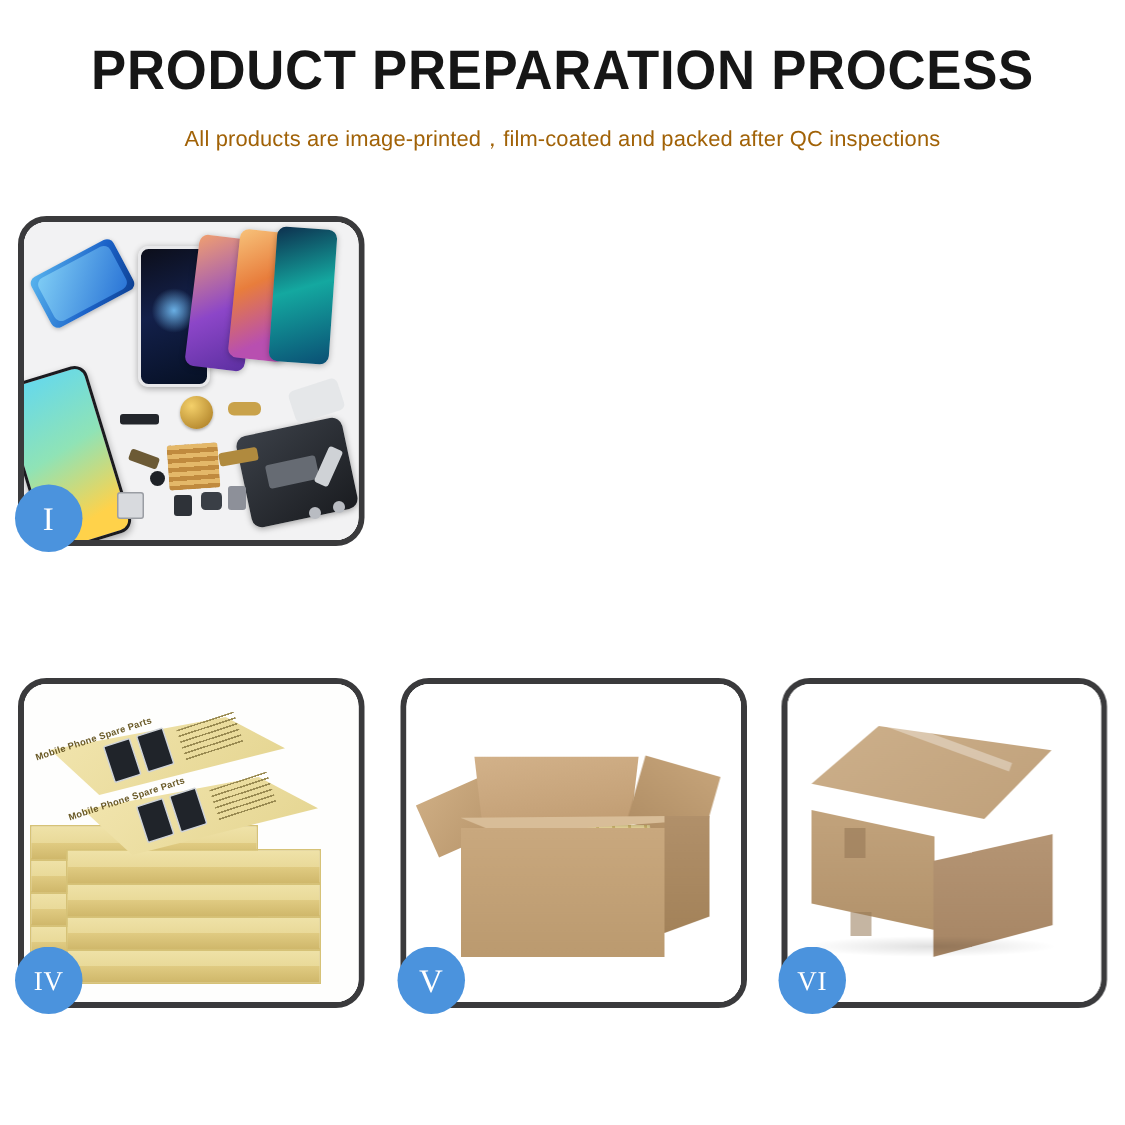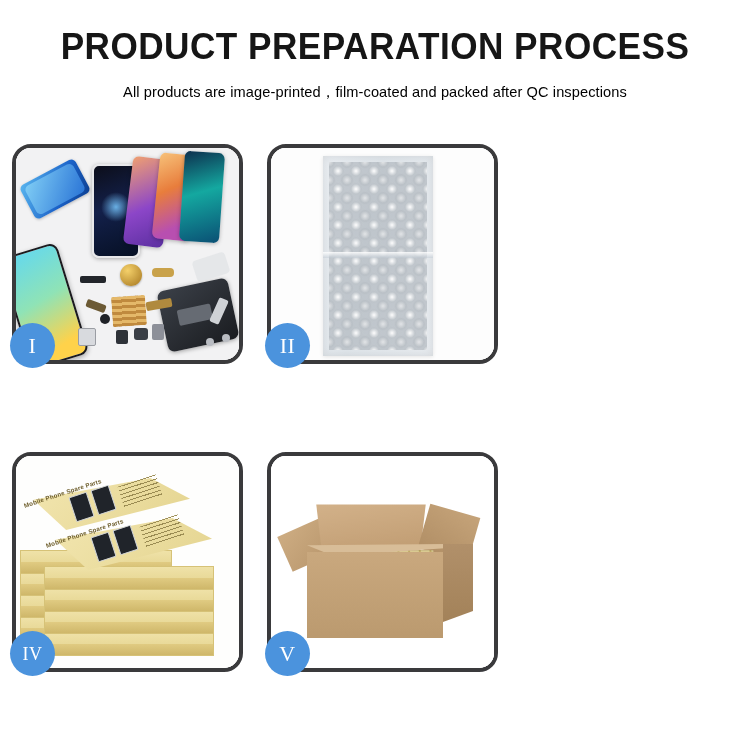--- a/index.html
+++ b/index.html
@@ -14,21 +14,21 @@
   .header{position:absolute;left:0;top:0;width:750px;text-align:center;}
   .title{
     position:absolute;left:0;top:28px;width:750px;
     font-size:37px;font-weight:700;letter-spacing:.5px;
     color:#161616;line-height:1.05;
     transform:scaleX(.95);transform-origin:center top;
     white-space:nowrap;
   }
   .subtitle{
     position:absolute;left:0;top:83px;width:750px;
-    font-size:14.6px;font-weight:400;color:#000000;
+    font-size:14.6px;font-weight:400;color:#a16207;
     letter-spacing:.1px;white-space:nowrap;
   }
 
   
   .grid{position:absolute;left:0;top:0;width:750px;height:750px;}
   .panel{
     position:absolute;
     border:4px solid #3a3a3c;
     border-radius:19px;
     background:#ffffff;
@@ -251,31 +251,20 @@
           <div class="sp i"></div>
           <div class="sp j"></div>
           <div class="sp k"></div>
           <div class="sp l"></div>
           <div class="sp m"></div>
         </div>
       </div>
       <div class="badge">I</div>
     </div>
 
-    <div class="panel p2">
-      <div class="clip">
-        <div class="scene2">
-          <div class="bwrap">
-            <div class="bubbles"></div>
-            <div class="bwrap-seam"></div>
-          </div>
-        </div>
-      </div>
-      <div class="badge">II</div>
-    </div>
 
 
     <div class="panel p4">
       <div class="clip">
         <div class="scene4">
 
           <div class="bx" style="left:4px;top:160px;width:150px;height:22px;">
               <div class="side"></div>
             </div>
           <div class="bx" style="left:4px;top:138px;width:150px;height:22px;">
@@ -327,15 +316,29 @@
           <div class="c5-fr"></div>
           <div class="c5-fill"></div>
           <div class="c5-rim"></div>
           <div class="c5-body"></div>
           <div class="c5-side"></div>
         </div>
       </div>
       <div class="badge">V</div>
     </div>
 
+    <div class="panel p6">
+      <div class="clip">
+        <div class="scene6">
+          <div class="c6-top"></div>
+          <div class="c6-seam"></div>
+          <div class="c6-left"></div>
+          <div class="c6-right"></div>
+          <div class="c6-tape"></div>
+          <div class="c6-tape2"></div>
+          <div class="c6-shadow"></div>
+        </div>
+      </div>
+      <div class="badge sm">VI</div>
+    </div>
 
   </div>
 </div>
 
 </body></html>

